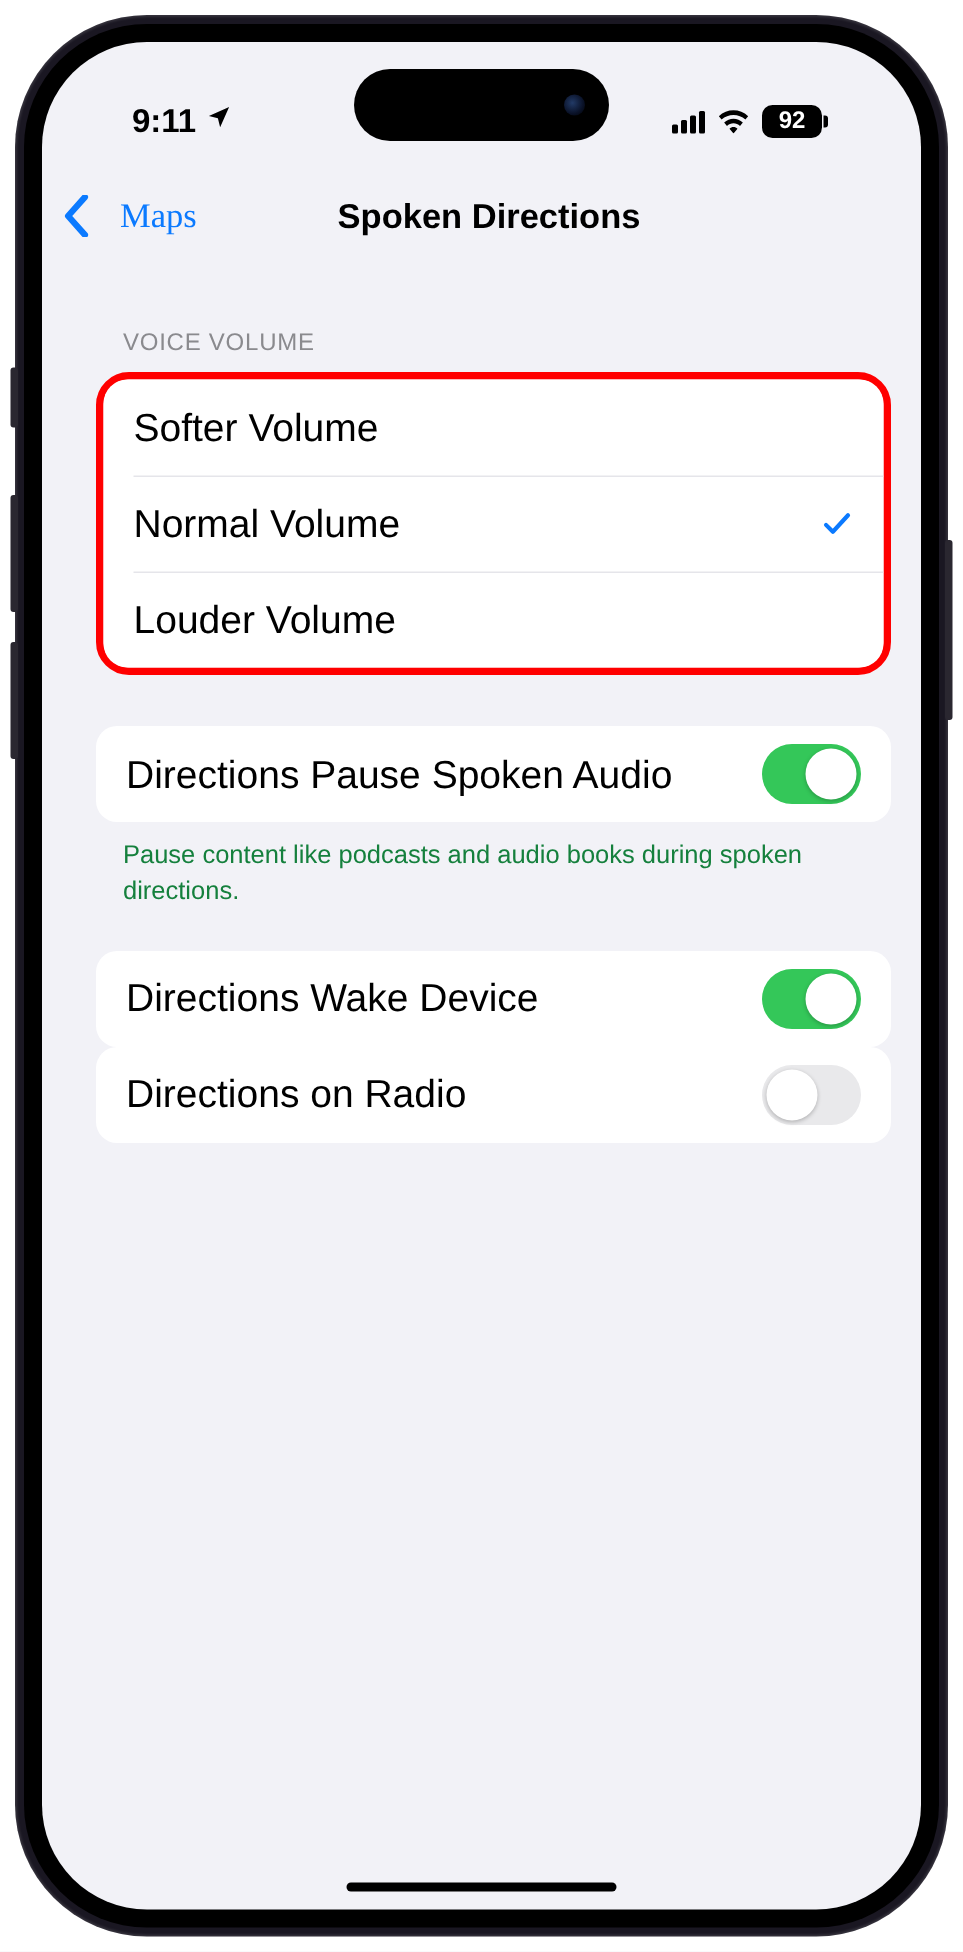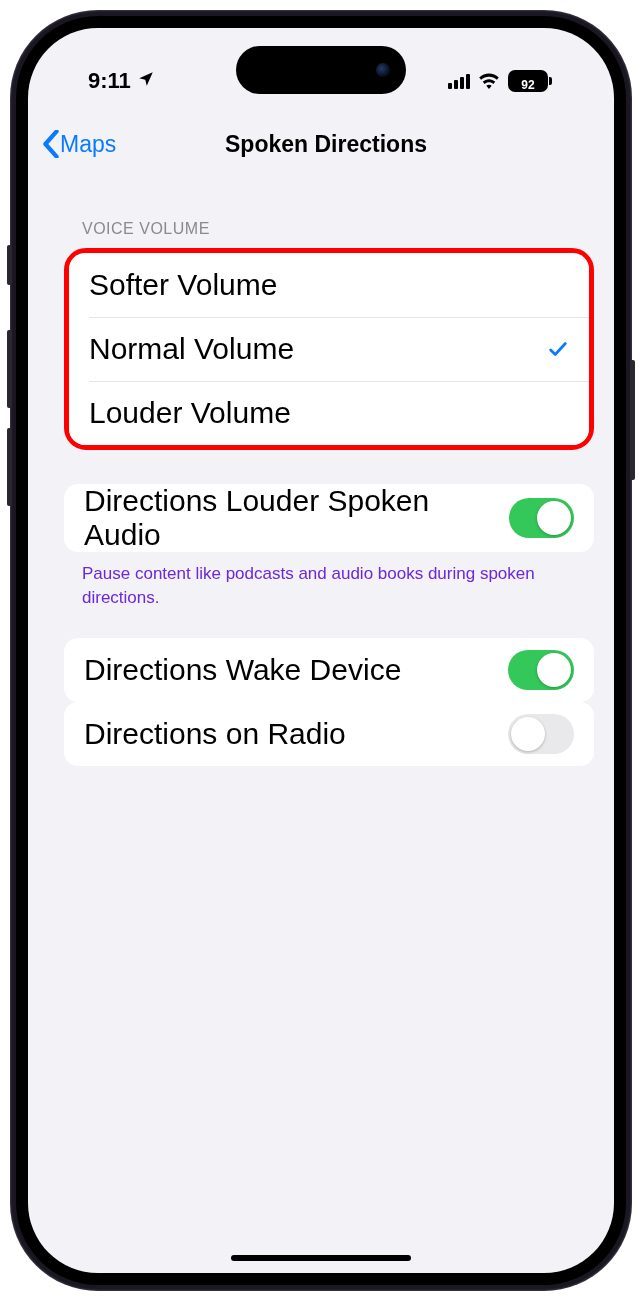--- a/index.html
+++ b/index.html
@@ -83,36 +83,37 @@
   .status-left { display: flex; align-items: center; gap: 6px; font-size: 22px; font-weight: 600; }
   .status-right { display: flex; align-items: center; gap: 8px; }
   .loc-arrow { font-size: 20px; display:inline-block; }
   .sig-bars { display:flex; align-items:flex-end; gap:2px; height:16px; }
   .sig-bars span { width:4px; background:#000; border-radius:1px; }
   .sig-bars span:nth-child(1){height:6px;} .sig-bars span:nth-child(2){height:9px;}
   .sig-bars span:nth-child(3){height:12px;} .sig-bars span:nth-child(4){height:15px;}
   .wifi-icon { width:22px; height:16px; }
   .battery-badge {
     width: 40px; height: 22px; border-radius: 7px; background:#000; position:relative;
-    display:flex; align-items:flex-end; justify-content:center;
-    color:#fff; font-size:12px; font-weight:700;
+    display:flex; align-items:center; justify-content:center;
+    color:#fff; font-size:16px; font-weight:700;
   }
   .battery-badge:after { content:""; position:absolute; right:-4px; top:7px; width:3px; height:8px; background:#000; border-radius:0 2px 2px 0;}
   .content { position:absolute; top:80px; left:0; right:0; bottom:0; }
   .nav-bar {
     height: 72px;
     display:flex;
     align-items:center;
     position:relative;
   }
   .back-btn {
-    display:flex; align-items:center; gap:0;
+    display:flex; align-items:center; gap:20px;
     padding-left:14px;
     color:#0b7aff;
     font-size:23px;
+    font-family:Liberation Serif, serif;
   }
   .chevron-left { width:18px; height:28px; }
   .nav-title {
     position:absolute;
     left:10px; right:0;
     text-align:center;
     font-size:23px;
     font-weight:600;
     pointer-events:none;
   }
@@ -134,21 +135,21 @@
     border-radius: 22px;
     padding: 0;
   }
   .highlight-ring .group { border-radius: 16px; }
   .row {
     display:flex;
     align-items:center;
     justify-content:space-between;
     min-height:64px;
     padding: 0 20px;
-    font-size:30px;
+    font-size:26px;
     color:#000;
     position:relative;
   }
   .row + .row:before {
     content:"";
     position:absolute;
     top:0; left:20px; right:0;
     height:1px;
     background:#e5e5ea;
   }
@@ -160,21 +161,21 @@
   .switch.on { background:#34c759; }
   .switch.off { background:#e9e9eb; }
   .knob {
     position:absolute; top:3px; width:34px; height:34px; background:#fff; border-radius:50%;
     box-shadow: 0 1px 3px rgba(0,0,0,0.25);
   }
   .switch.on .knob { right:3px; }
   .switch.off .knob { left:3px; }
   .footer-note {
     font-size:17px;
-    color:#6d28d9;
+    color:#15803d;
     padding: 10px 18px 28px 18px;
     line-height:1.4;
   }
   .home-indicator {
     position:absolute;
     bottom:12px;
     left:50%;
     transform:translateX(-50%);
     width:180px;
     height:6px;
@@ -252,21 +253,21 @@
               <div class="row">
                 <span>Louder Volume</span>
               </div>
             </div>
           </div>
 
           <div style="height:34px"></div>
 
           <div class="group">
             <div class="row">
-              <span>Directions Louder Spoken Audio</span>
+              <span>Directions Pause Spoken Audio</span>
               <div class="switch on">
                   <div class="knob"></div>
                 </div>
             </div>
           </div>
           <div class="footer-note">Pause content like podcasts and audio books during spoken directions.</div>
 
           <div class="group">
             <div class="row">
               <span>Directions Wake Device</span>

